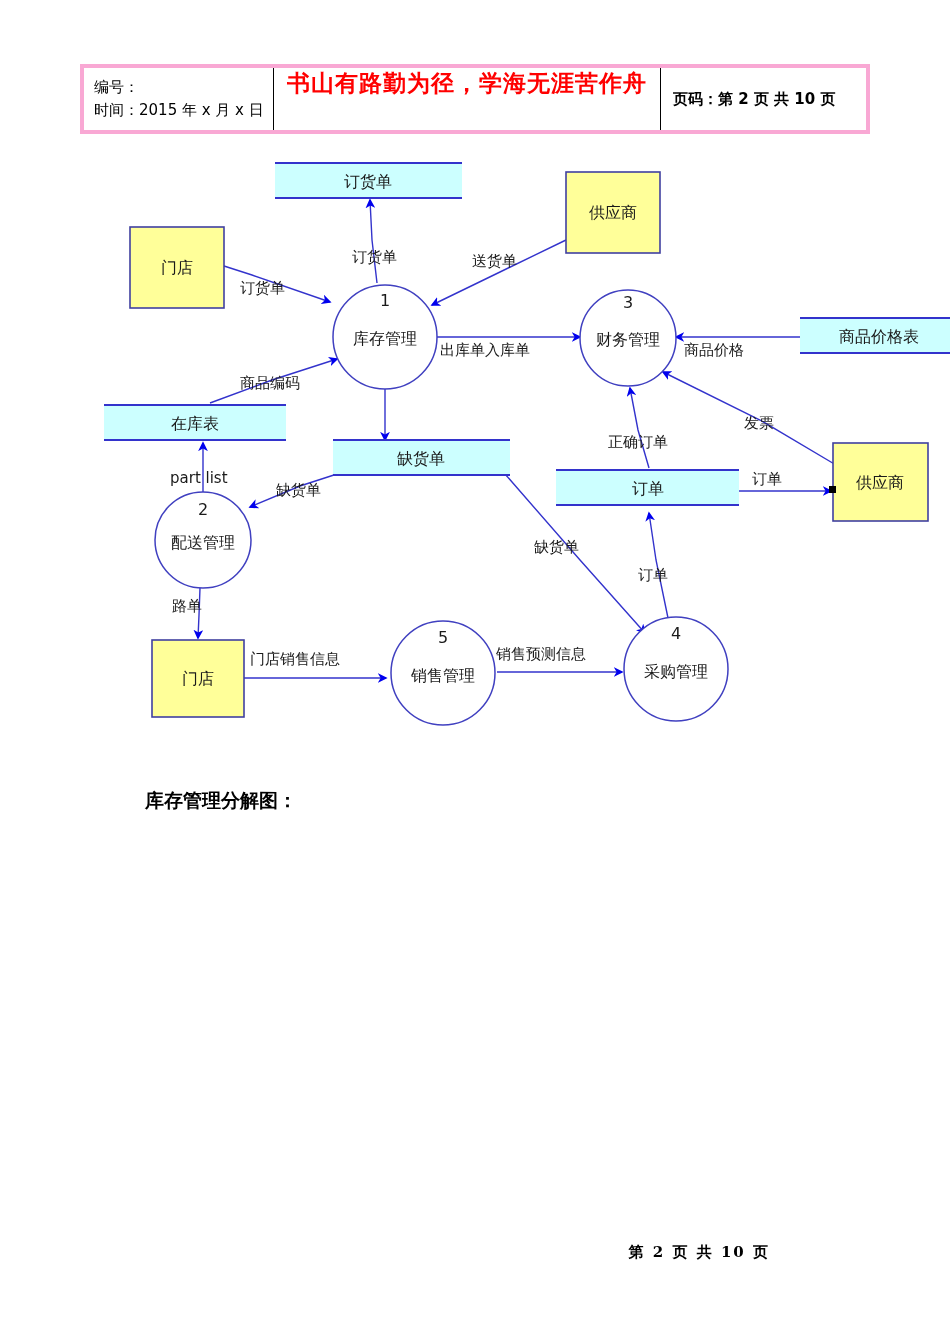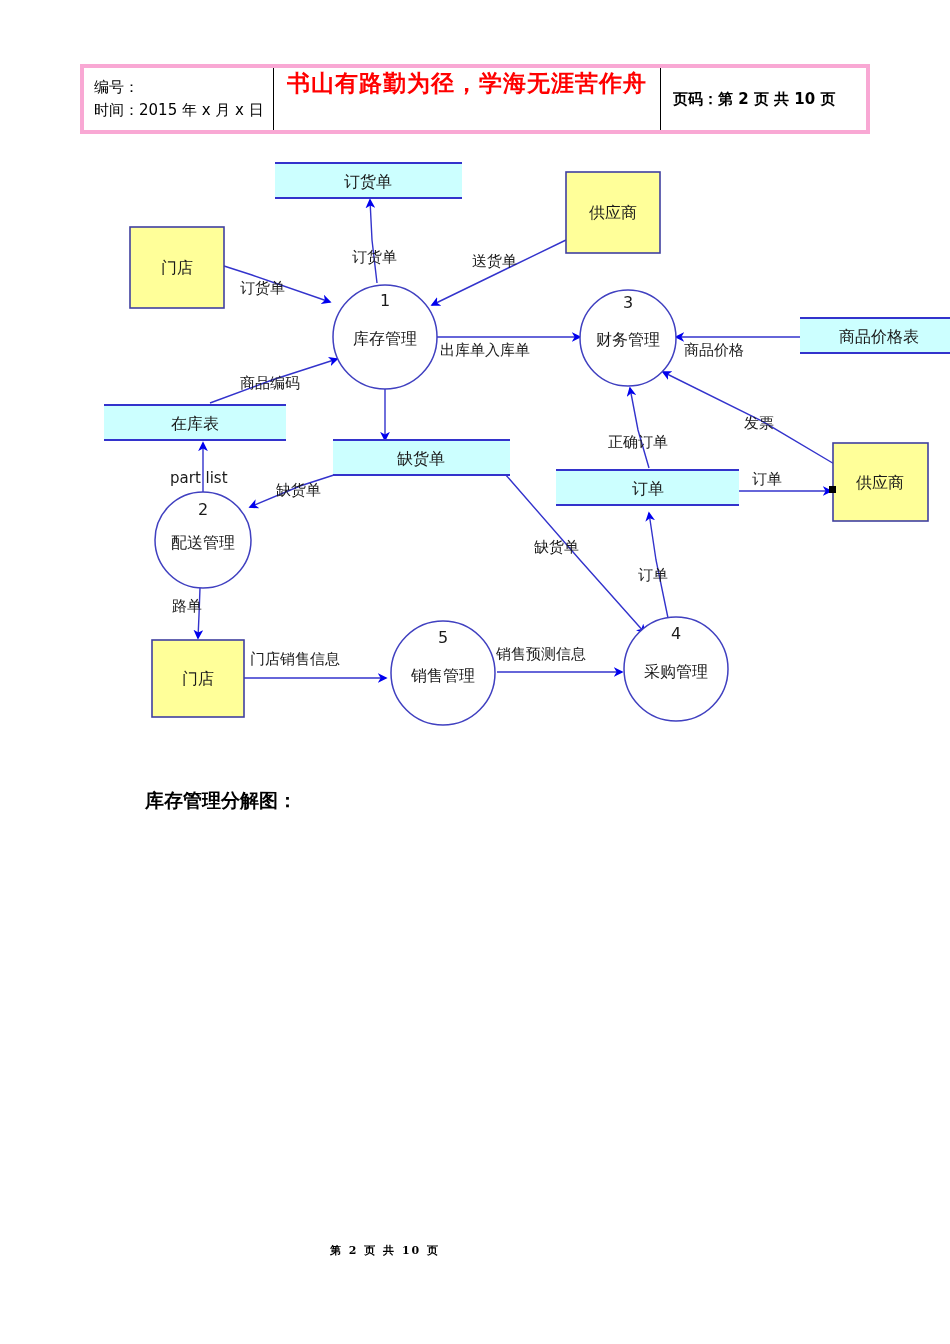--- a/index.html
+++ b/index.html
@@ -99,24 +99,24 @@
     white-space: nowrap;
     margin-left: 47px;
   }
 
   
   #footer {
     position: absolute;
     left: 0;
     top: 1243px;
     width: 950px;
-    text-align: center;
+    text-align: right;
     padding-right: 180px;
     box-sizing: border-box;
-    font-size: 11px;
+    font-size: 15px;
     font-weight: bold;
     font-family: "DejaVu Serif", "Liberation Serif", serif;
     color: #000;
     letter-spacing: 2px;
   }
 </style>
 </head>
 <body>
 
 <div id="header-table">

